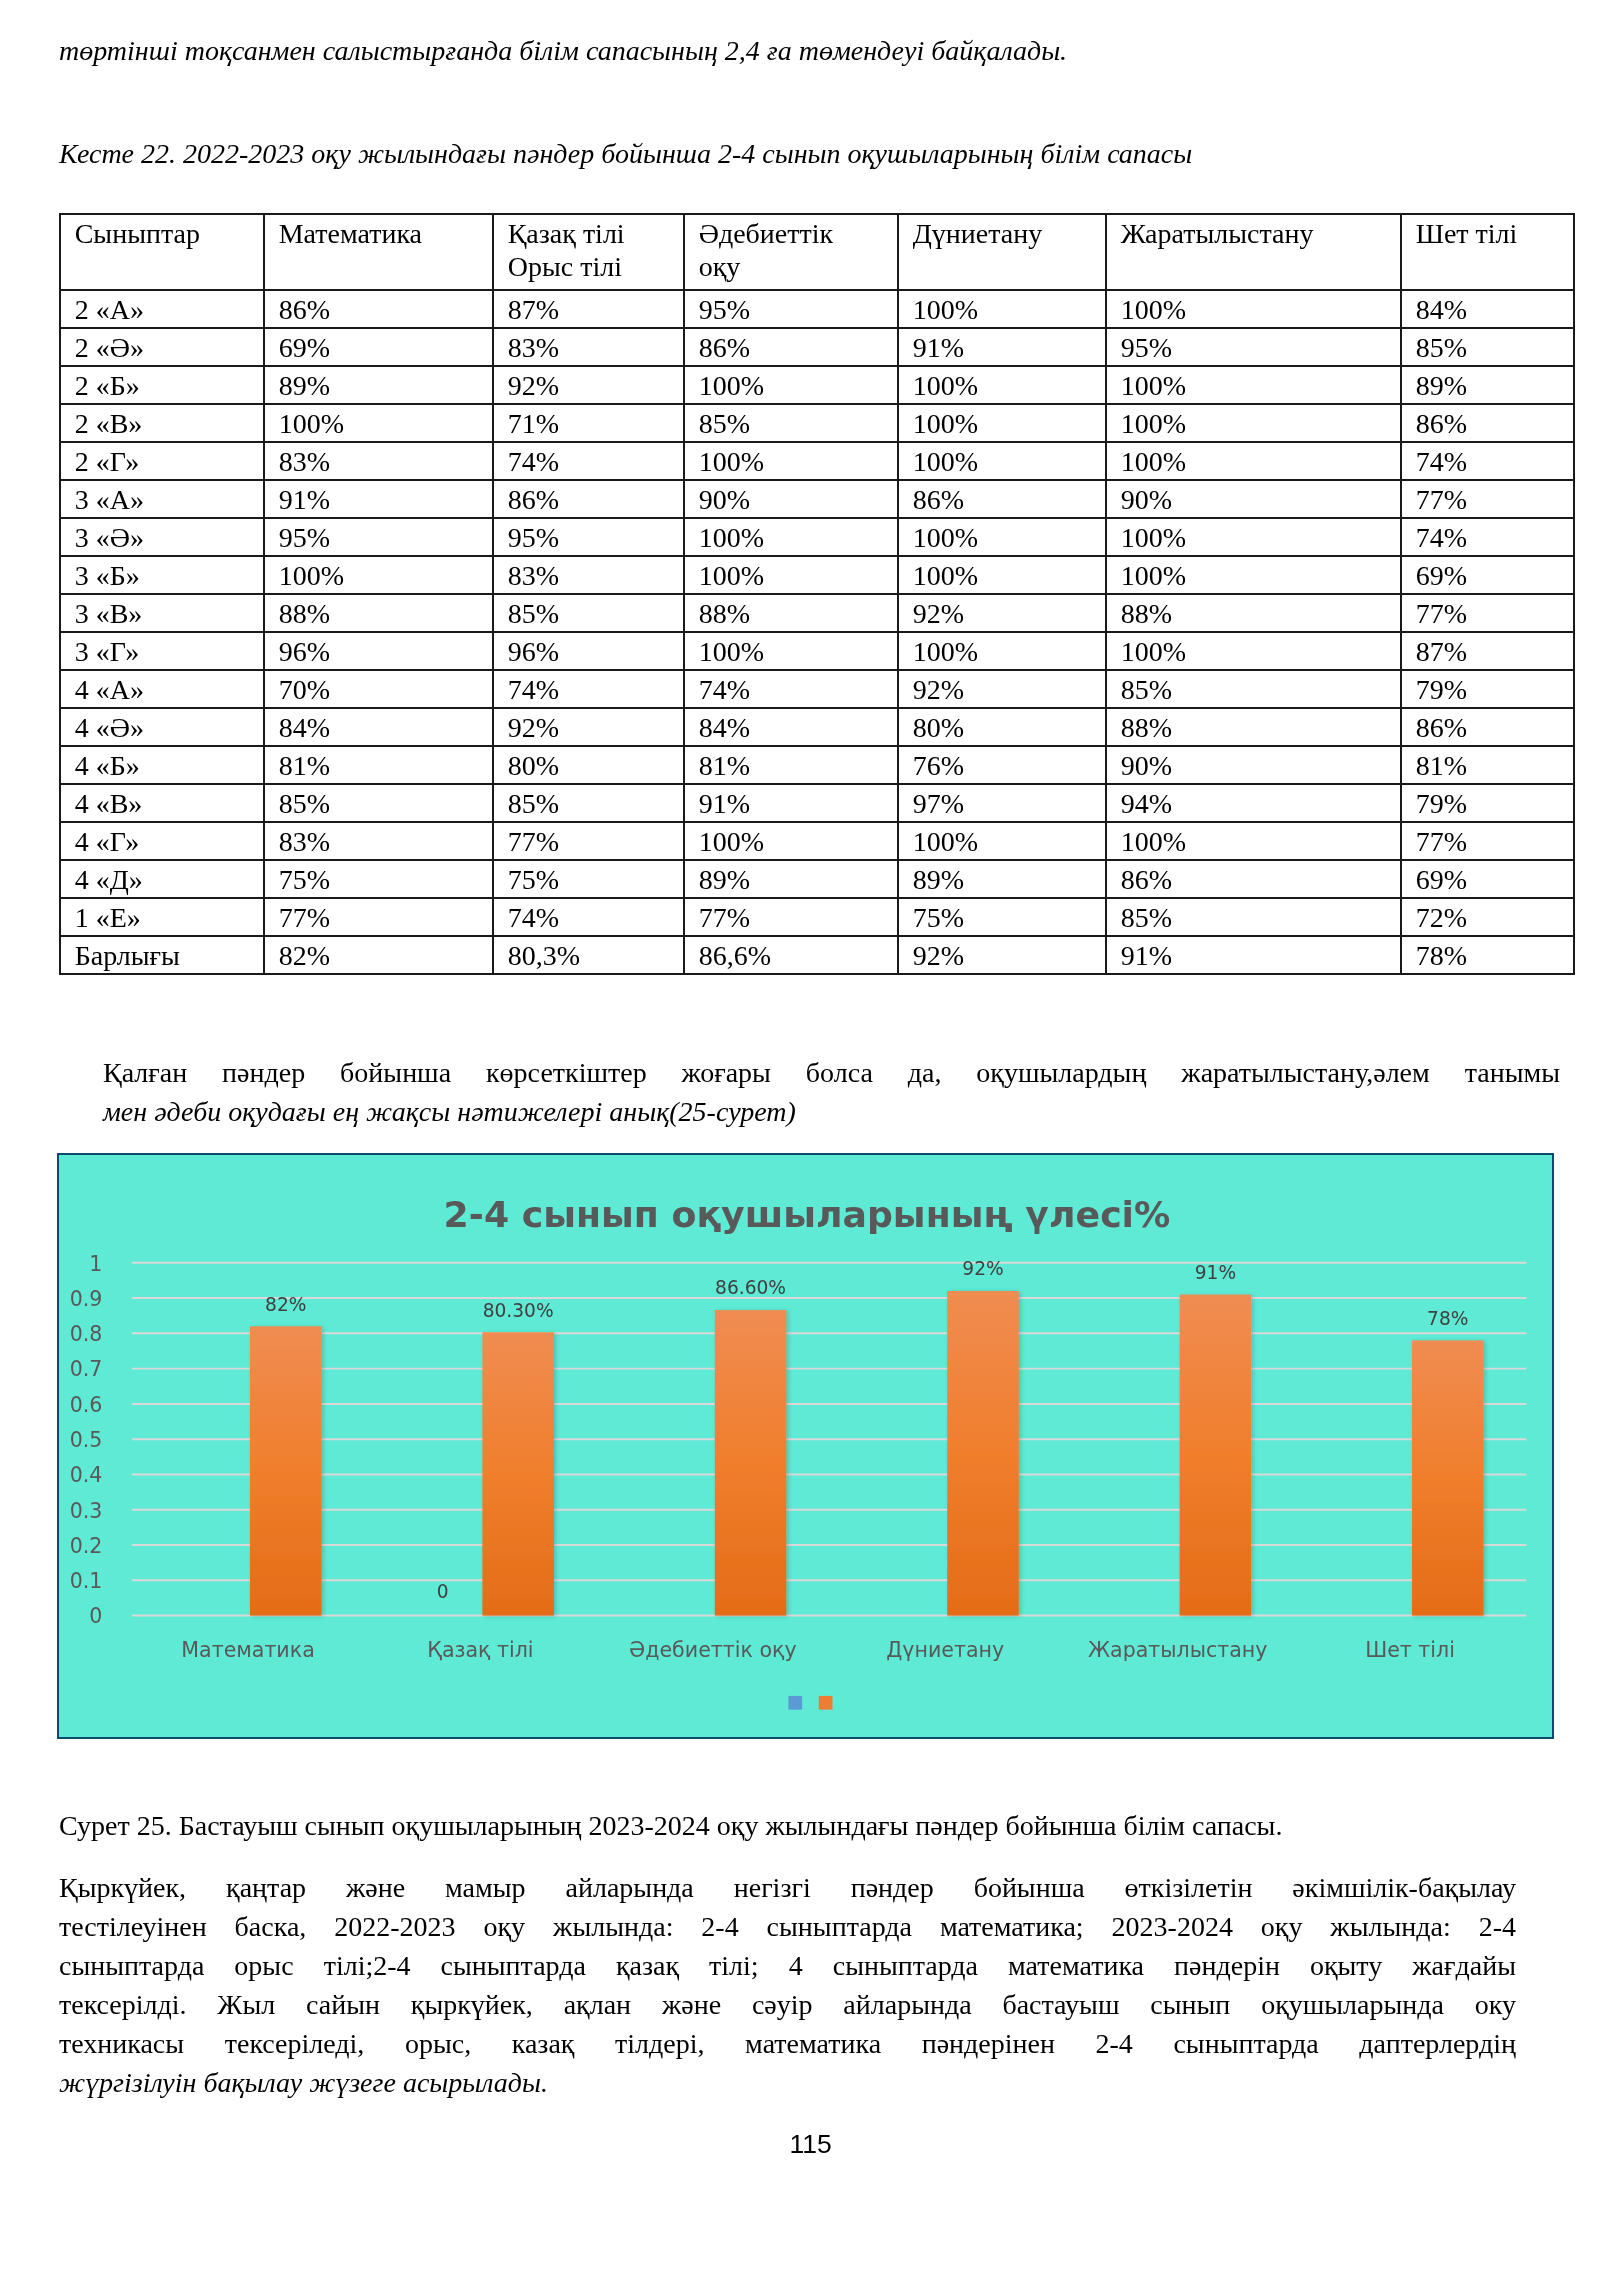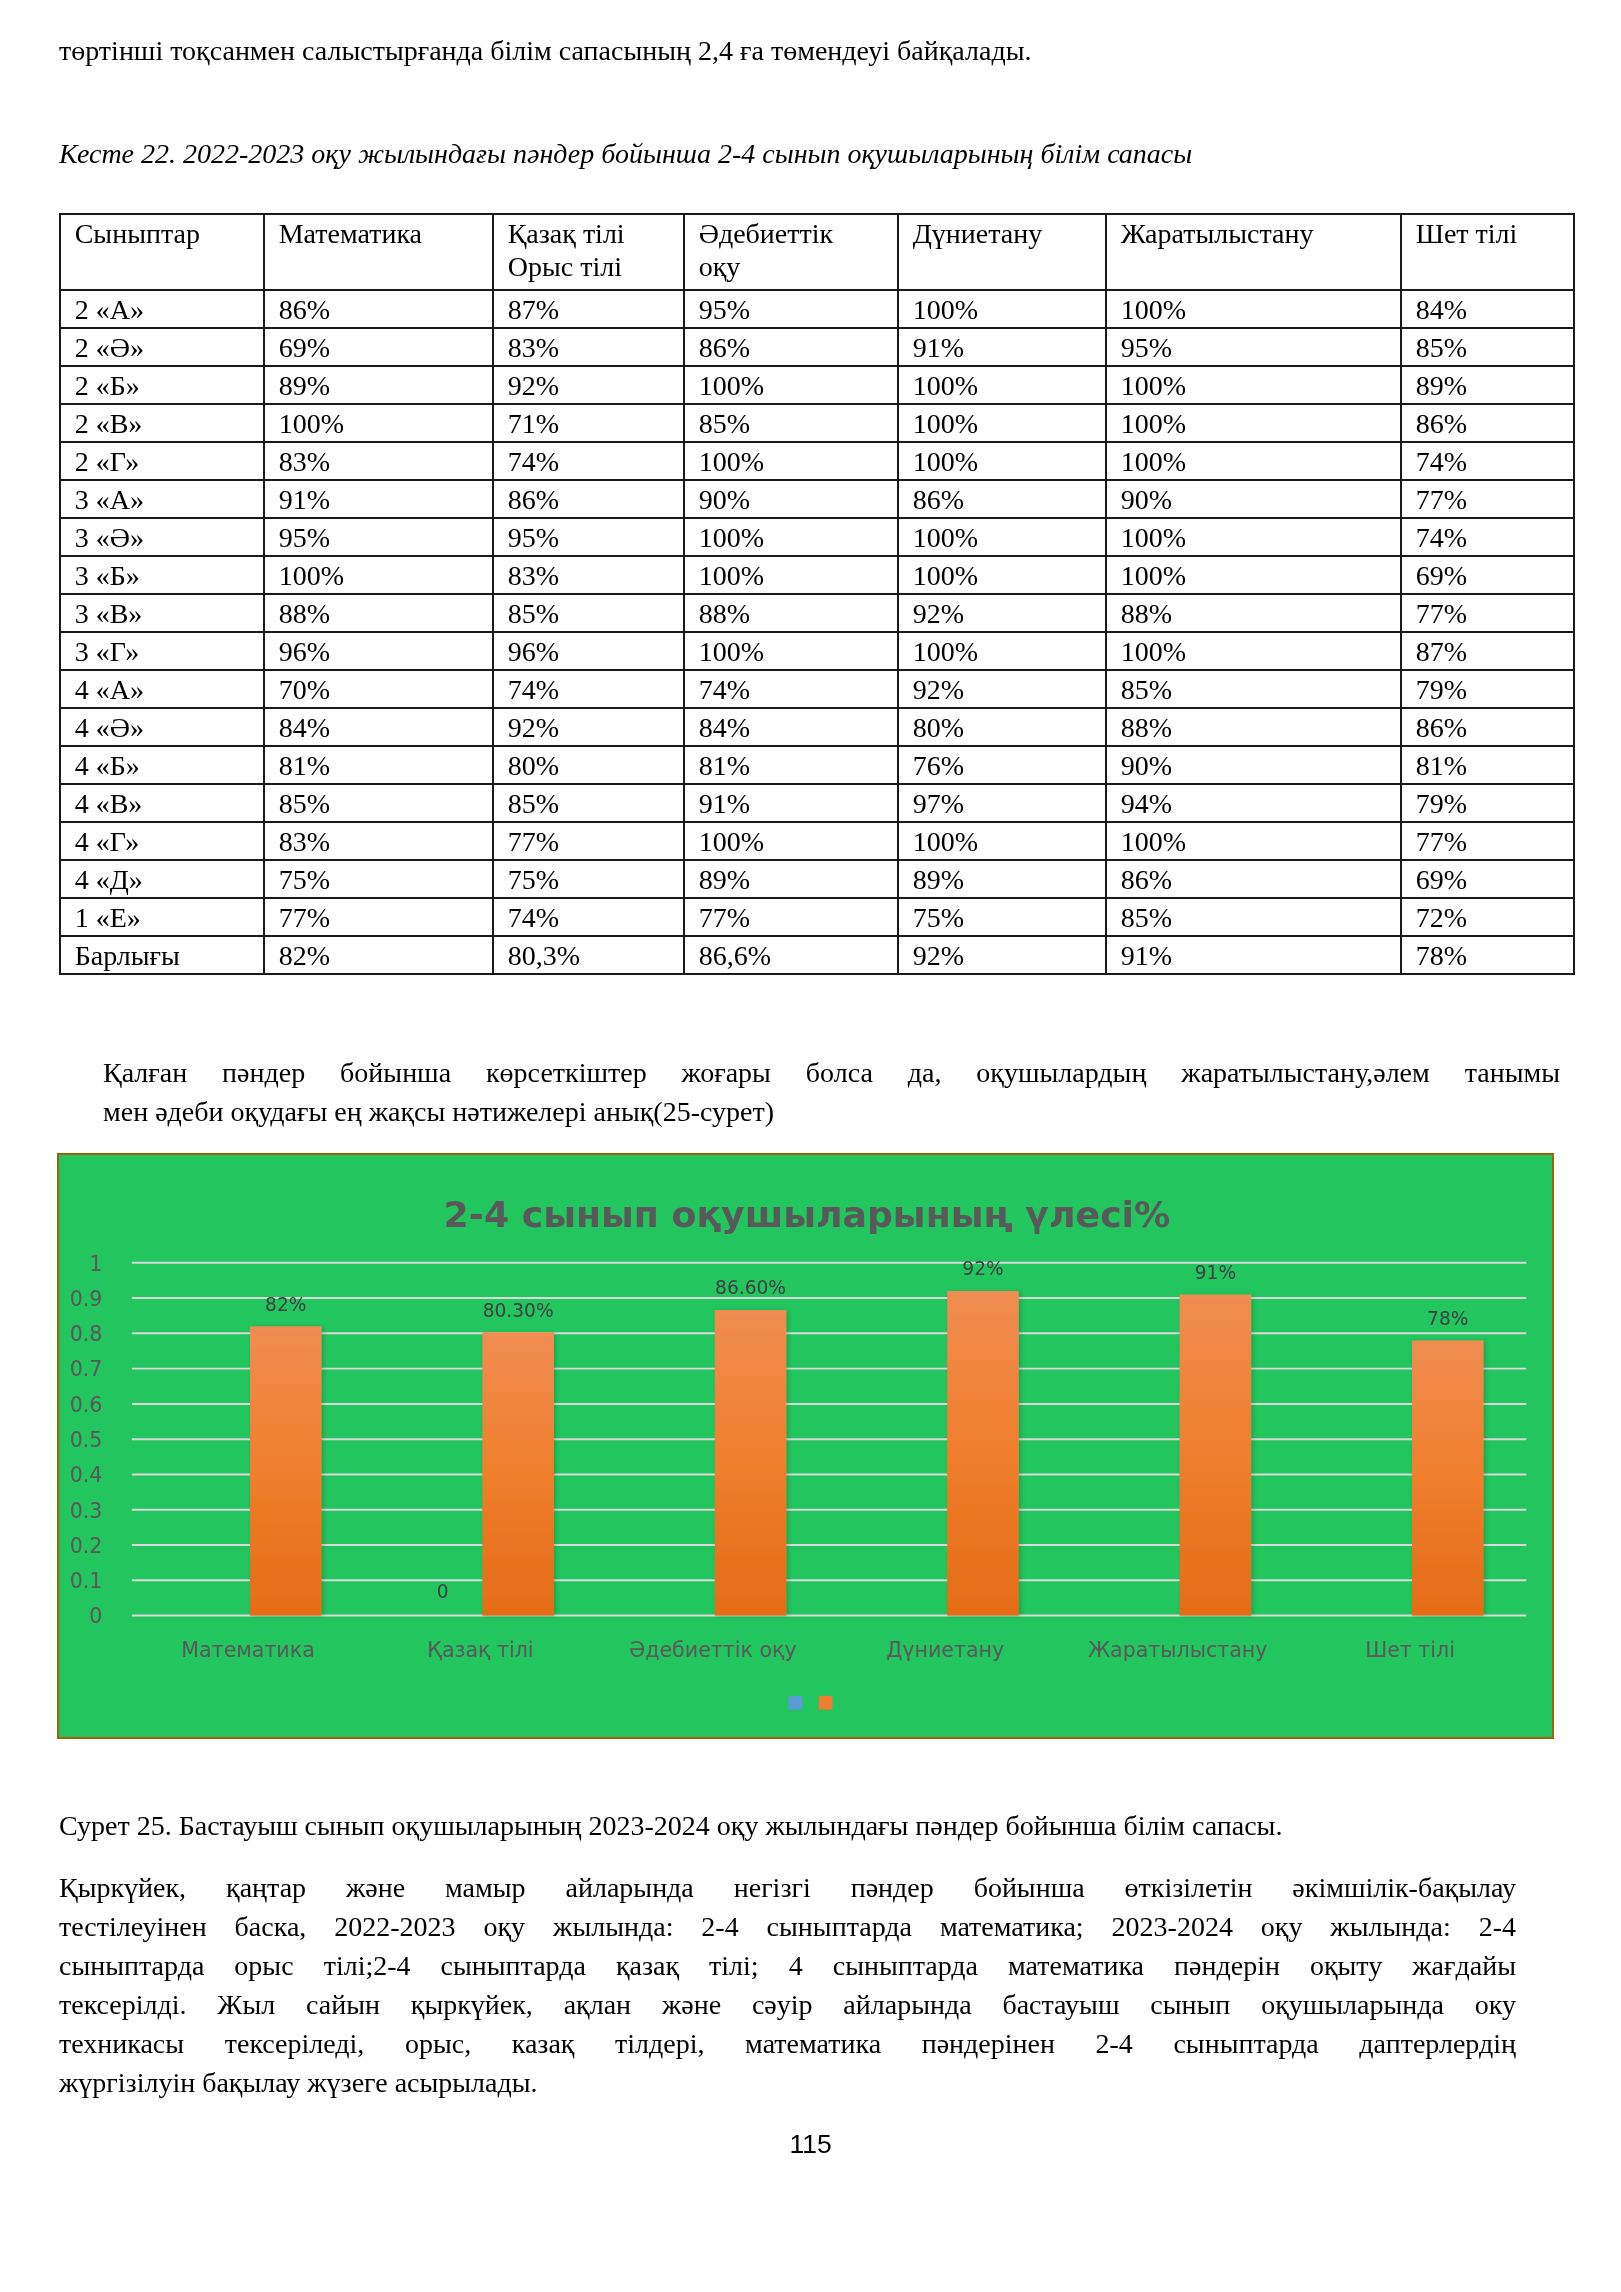--- a/index.html
+++ b/index.html
@@ -6,29 +6,29 @@
   body { width: 1621px; height: 2293px; position: relative; overflow: hidden;
          font-family: "Liberation Serif", "DejaVu Serif", serif; color: #000; }
   .para { position: absolute; left: 59px; width: 1457px; font-size: 28px; line-height: 39px;
           text-align: justify; text-align-last: left; margin: 0; }
   #p1 { top: 31px; }
   #caption1 { top: 134px; font-style: italic; }
   #p2 { top: 1053px; margin-left: 44px; }
   #caption2 { top: 1806px; }
   #p3 { top: 1868px; }
   .justify-lines span.jl { display: block; text-align: justify; text-align-last: justify; }
-  .justify-lines span.jl.last { text-align-last: left; }
+  .justify-lines span.jl.last { text-align-last: left; font-style: italic; }
 
   table.grid { position: absolute; left: 59px; top: 213px; border-collapse: collapse;
                font-size: 28px; line-height: 33px; }
   table.grid td { border: 2px solid #1a1a1a; padding: 2px 13.7px 1px 13.7px; vertical-align: top; height: 33px; }
   table.grid tr.head td { height: 71px; }
 
   #chart-box { position: absolute; left: 57px; top: 1153px; width: 1497px; height: 586px;
-               border: 2px solid #a16207; background: #22c55e; box-sizing: border-box; }
+               border: 2px solid #0c4a6e; background: #5eead4; box-sizing: border-box; }
   #chart-svg { position: absolute; left: 0; top: 0; }
   .ctitle { font-family: "DejaVu Sans", "Liberation Sans", sans-serif; font-weight: bold; fill: #595959; }
   .tick { font-family: "DejaVu Sans", "Liberation Sans", sans-serif; fill: #595959; }
   .dlabel { font-family: "DejaVu Sans", "Liberation Sans", sans-serif; fill: #404040; }
   .catlabel { font-family: "DejaVu Sans", "Liberation Sans", sans-serif; fill: #595959; }
 
   #page-num { position: absolute; left: 0; width: 1621px; top: 2129px; text-align: center;
               font-family: "Liberation Sans", "DejaVu Sans", sans-serif; font-size: 26.5px; }
 </style>
 </head>

